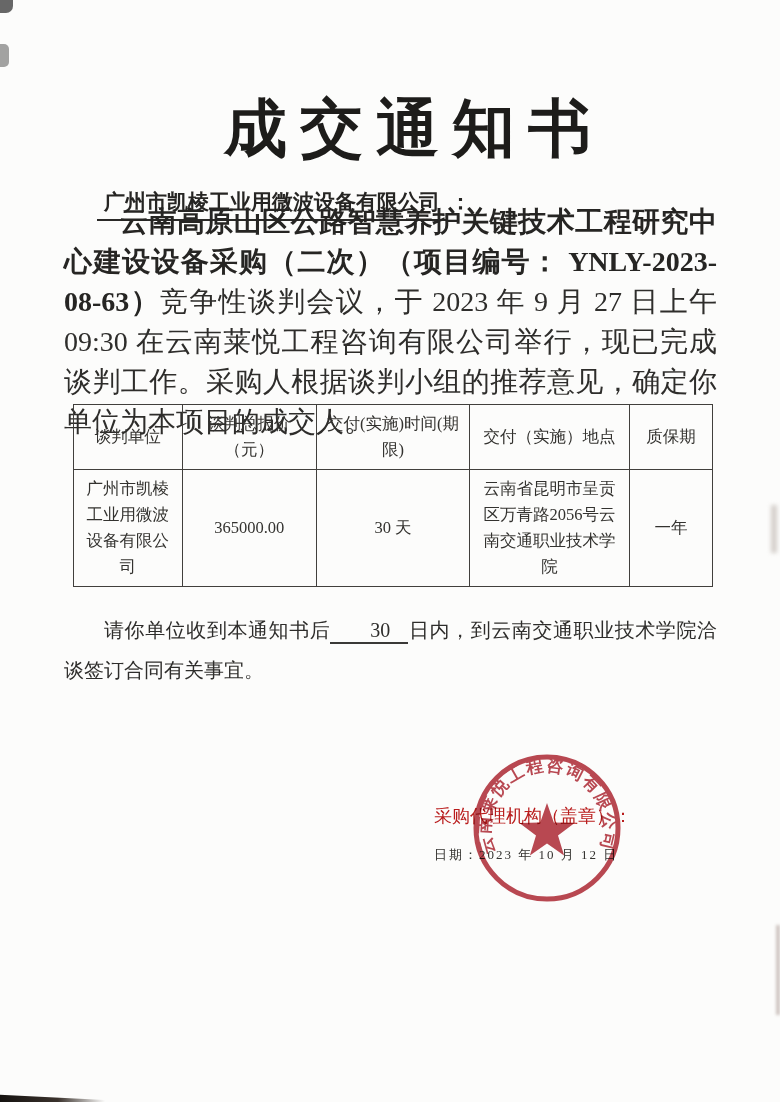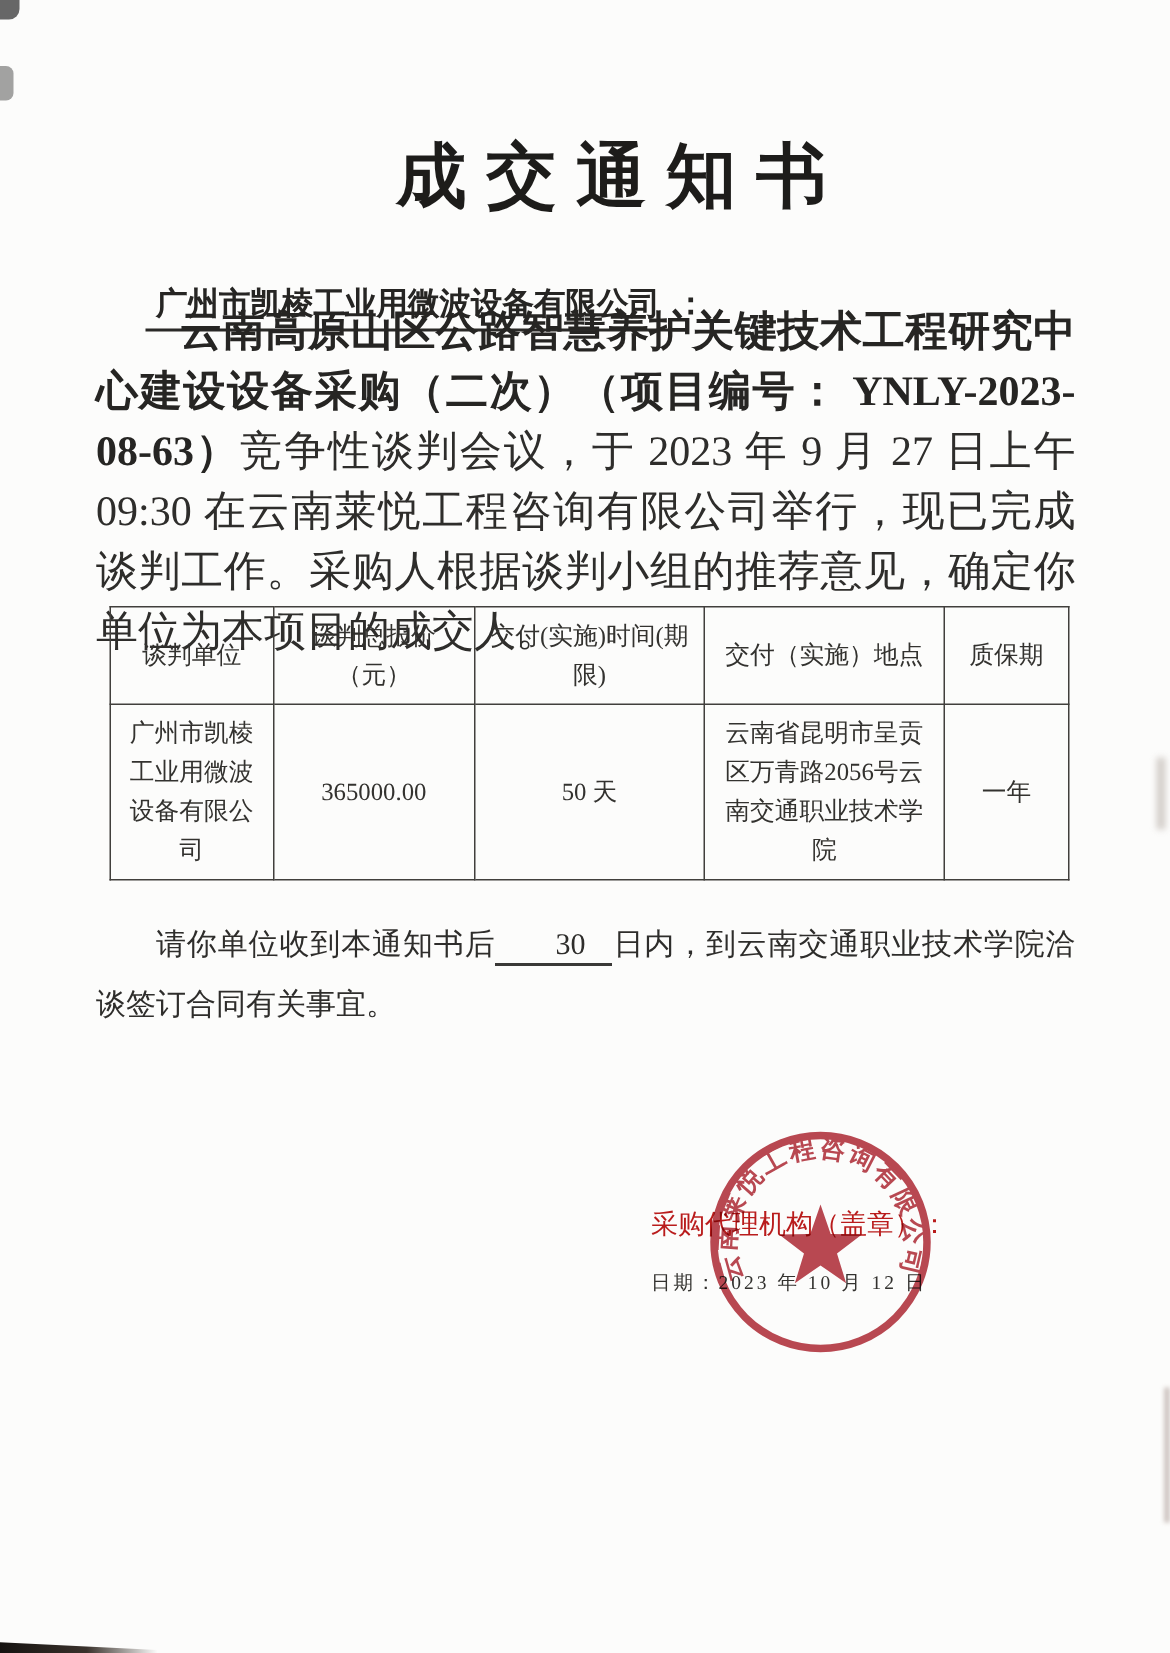--- a/index.html
+++ b/index.html
@@ -22,21 +22,21 @@
   .corner-mark-2 { left: 0; top: 44px; width: 9px; height: 23px; background: #575757; opacity: .55; border-radius: 0 5px 5px 0; }
   .right-smudge-1 { left: 771px; top: 505px; width: 6px; height: 48px; background: #b3a9a2; opacity: .55; filter: blur(2px); }
   .right-smudge-2 { left: 776px; top: 925px; width: 4px; height: 90px; background: #a3908a; opacity: .5; filter: blur(1.5px); }
   .bottom-wedge { left: 0; bottom: 0; width: 105px; height: 9px;
     background: linear-gradient(to right, #151210 0%, #3a322c 55%, rgba(90,80,70,0) 100%);
     clip-path: polygon(0 20%, 100% 78%, 100% 100%, 0 100%); }
 
   
   .doc-title {
     position: absolute; top: 86px; left: 0; width: 100%;
-    text-align: center; font-size: 47px; font-weight: bold;
+    text-align: center; font-size: 63px; font-weight: bold;
     letter-spacing: 13px; color: #1d1c1a; white-space: nowrap; padding-left: 48px;
   }
 
   .addressee-line {
     position: absolute; top: 164px; left: 97px;
     font-size: 21px; font-weight: bold; color: #262523; margin-top: 24px;
   }
   .addressee-underline {
     display: inline-block;
     border-bottom: 2.5px solid #2a2927;
@@ -121,21 +121,21 @@
         <tr class="hrow">
       <td>谈判单位</td>
       <td>谈判总报价 （元）</td>
       <td>交付(实施)时间(期限)</td>
       <td>交付（实施）地点</td>
       <td>质保期</td>
     </tr>
     <tr class="brow">
       <td>广州市凯棱工业用微波设备有限公司</td>
       <td>365000.00</td>
-      <td>50 天</td>
+      <td>30 天</td>
       <td>云南省昆明市呈贡区万青路2056号云南交通职业技术学院</td>
       <td>一年</td>
     </tr>
   </tbody>
     </table>
 
   <p class="closing-paragraph"><span>请你单位收到本通知书后</span><span class="blank-underline">30</span><span>日内，到云南交通职业技术学院洽谈签订合同有关事宜。</span></p>
 
   <div class="sig-agency">采购代理机构（盖章）：</div>
   <div class="sig-date">日期：2023 年 10 月 12 日</div>

